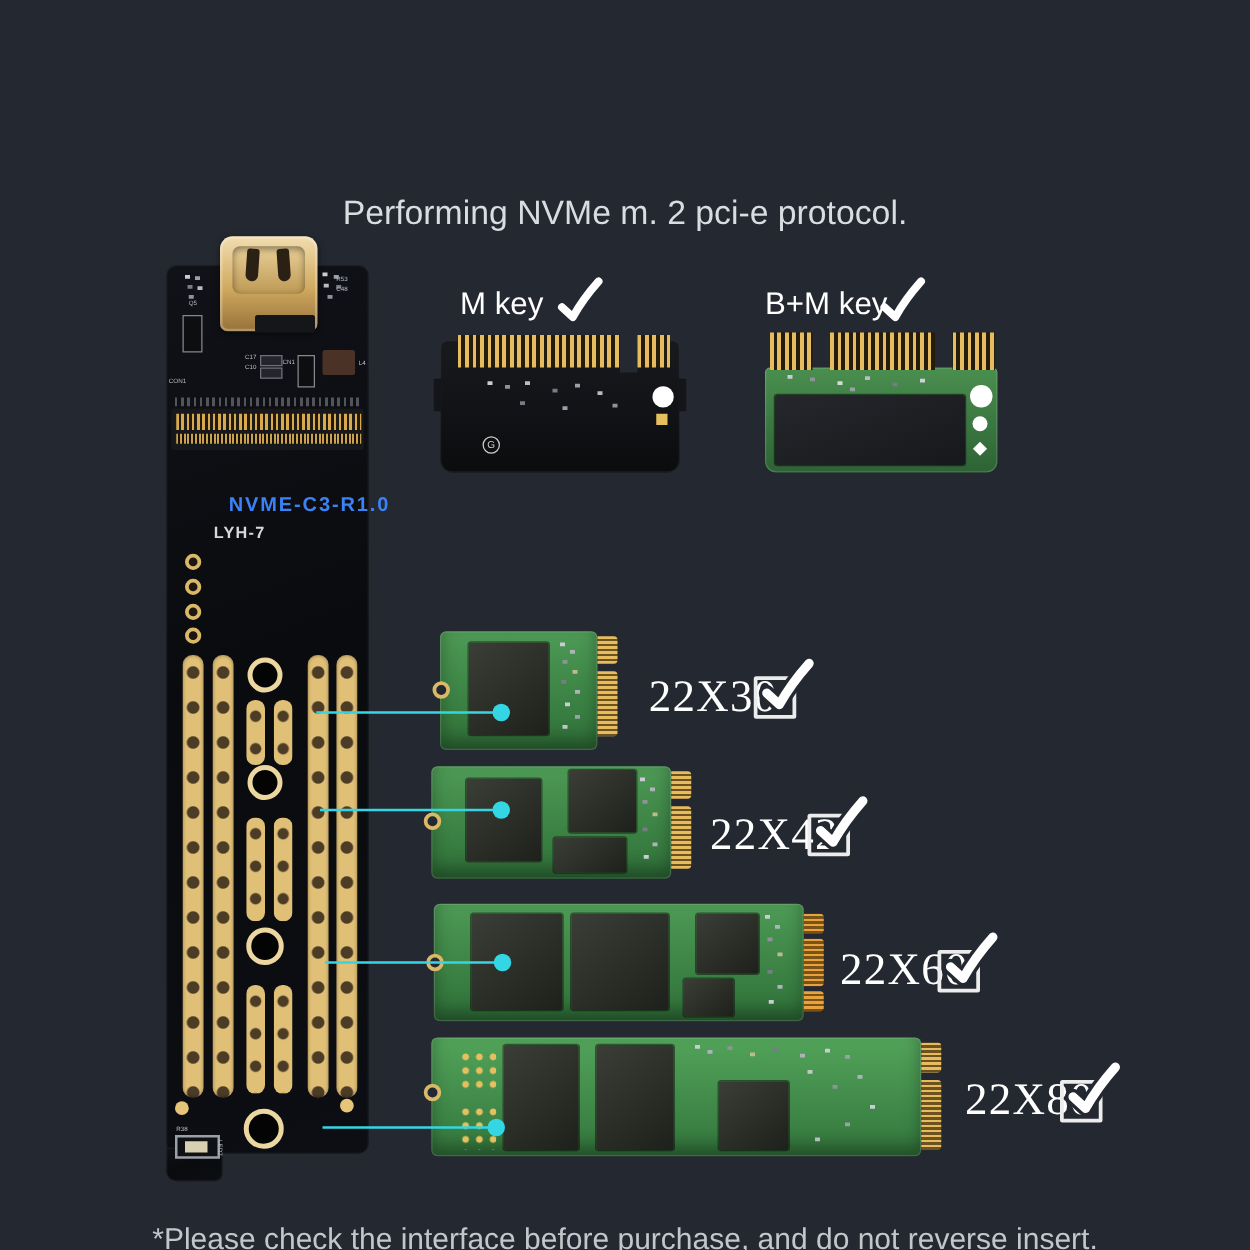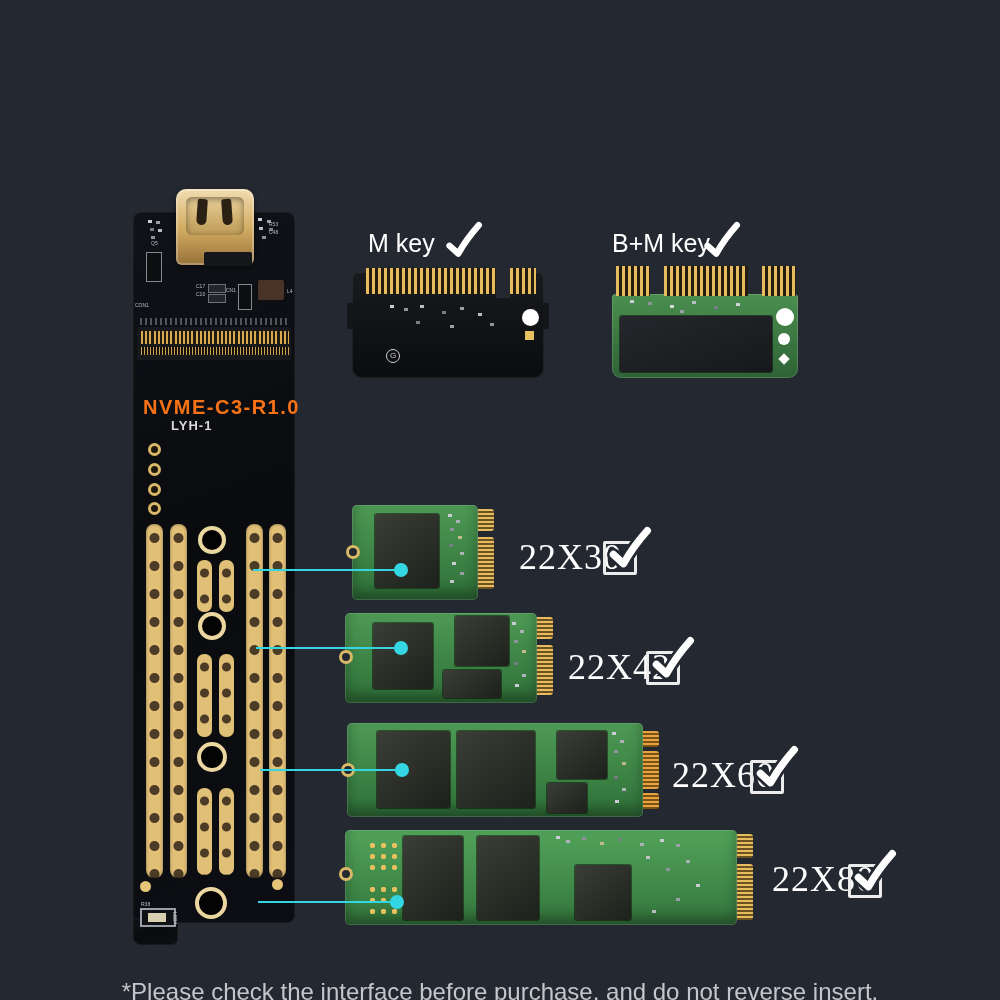--- a/index.html
+++ b/index.html
@@ -25,41 +25,42 @@
   .ring{width:13px;height:13px;border-radius:50%;border:3px solid #d9b868;background:#1d1710;box-sizing:border-box;}
   .goldpad{border-radius:50%;background:#e6c478;}
   .ssd{border-radius:5px;box-shadow:inset 0 0 0 1px rgba(255,255,255,.14),inset 0 -8px 14px rgba(0,0,0,.35);
        background:linear-gradient(180deg,#4d9a55,#2f7038);}
   .chip{background:linear-gradient(140deg,#3a3e36,#1e211b);border-radius:2px;box-shadow:0 0 0 1px rgba(0,0,0,.45);}
   .connv{background:repeating-linear-gradient(90deg,#e6bc5e 0 3px,#241c0d 3px 6px);}
   .connh{background:repeating-linear-gradient(180deg,#e6bc5e 0 2px,#6b5220 2px 4px);border-radius:0 3px 3px 0;}
   .connh.orange{background:repeating-linear-gradient(180deg,#e8a23f 0 2px,#7a5214 2px 4px);}
   .notch{width:14px;height:14px;border-radius:50%;background:#242831;border:3px solid #d9b868;box-sizing:border-box;}
   .micro{font-size:5px;color:#b9bdc4;line-height:6px;}
-  .silk1{font-size:20px;font-weight:700;color:#f97316;letter-spacing:1.5px;}
+  .silk1{font-size:16px;font-weight:700;color:#3b82f6;letter-spacing:1.5px;margin-left:40px;}
   .silk2{font-size:13px;font-weight:700;color:#d8d8d8;letter-spacing:1px;}
   .usbc{background:linear-gradient(180deg,#f2ddb0,#cfa95f 55%,#96713a);border-radius:10px 10px 6px 6px;
         box-shadow:inset 0 0 0 2px rgba(255,255,255,.25),0 2px 5px rgba(0,0,0,.5);}
   .usbcin{background:linear-gradient(180deg,#e9cf97,#bd9a55);border-radius:6px;box-shadow:inset 0 2px 6px rgba(0,0,0,.45);}
   .prong{width:10px;height:26px;background:#2a2013;border-radius:3px 3px 6px 6px;}
   .padgrid{background-image:radial-gradient(circle,#e6c05e 2.5px,transparent 3px);background-size:11px 11px;
            background-position:2px 2px;}
   .mkeybody{background:linear-gradient(180deg,#191a1e,#0b0c0e);border-radius:6px 6px 10px 10px;
             box-shadow:inset 0 0 0 1px rgba(255,255,255,.07);}
   .bmkeybody{background:linear-gradient(180deg,#4a8f4f,#2e6335);border-radius:4px 4px 9px 9px;
              box-shadow:inset 0 0 0 1px rgba(255,255,255,.15);}
   .blkchip{background:linear-gradient(160deg,#26272c,#17181b);border-radius:2px;box-shadow:0 0 0 1px rgba(0,0,0,.5);}
   .wcircle{border-radius:50%;background:#ffffff;}
   .speck{background:#c9ccd2;}
 </style>
 </head>
 <body>
 
 <div class="stage">
 
+  <p class="a subtitle">Performing NVMe m. 2 pci-e protocol.</p>
 
   <div class="a pcbbody" style="left:133px;top:212px;width:162px;height:711px;"></div>
   <div class="a pcbbody" style="left:133px;top:918px;width:45px;height:27px;border-radius:0 0 6px 8px;"></div>
 
   <div class="a usbc" style="left:176px;top:189px;width:78px;height:76px;"></div>
   <div class="a usbcin" style="left:186px;top:197px;width:58px;height:38px;"></div>
   <span class="a prong" style="left:197px;top:199px;transform:rotate(4deg);"></span>
   <span class="a prong" style="left:222px;top:199px;transform:rotate(-4deg);"></span>
   <div class="a" style="left:204px;top:252px;width:48px;height:14px;background:#15161a;border-radius:2px;"></div>
 
@@ -81,21 +82,21 @@
   <span class="a micro" style="left:269px;top:221px;">R53</span>
   <span class="a micro" style="left:269px;top:229px;">C48</span>
 
   <div class="a" style="left:140px;top:318px;width:150px;height:7px;opacity:.55;background:repeating-linear-gradient(90deg,#8a8d93 0 2px,transparent 2px 5px);"></div>
 
   <div class="a" style="left:137px;top:327px;width:154px;height:33px;background:#17181c;border-radius:2px;"></div>
   <div class="a" style="left:141px;top:331px;width:148px;height:13px;background:repeating-linear-gradient(90deg,#d9a94e 0 2px,#201a10 2px 4.2px);"></div>
   <div class="a" style="left:141px;top:347px;width:148px;height:8px;background:repeating-linear-gradient(90deg,#caa14e 0 1.5px,#15110a 1.5px 3px);"></div>
 
   <span class="a silk1" style="left:143px;top:396px;">NVME-C3-R1.0</span>
-  <span class="a silk2" style="left:171px;top:418px;">LYH-1</span>
+  <span class="a silk2" style="left:171px;top:418px;">LYH-7</span>
 
   <span class="a ring" style="left:148px;top:443px;"></span>
   <span class="a ring" style="left:148px;top:463px;"></span>
   <span class="a ring" style="left:148px;top:483px;"></span>
   <span class="a ring" style="left:148px;top:502px;"></span>
 
   <div class="a strip" style="left:146px;top:524px;width:17px;height:354px;"></div>
   <div class="a strip" style="left:170px;top:524px;width:17px;height:354px;"></div>
   <div class="a strip" style="left:246px;top:524px;width:17px;height:354px;"></div>
   <div class="a strip" style="left:269px;top:524px;width:17px;height:354px;"></div>

